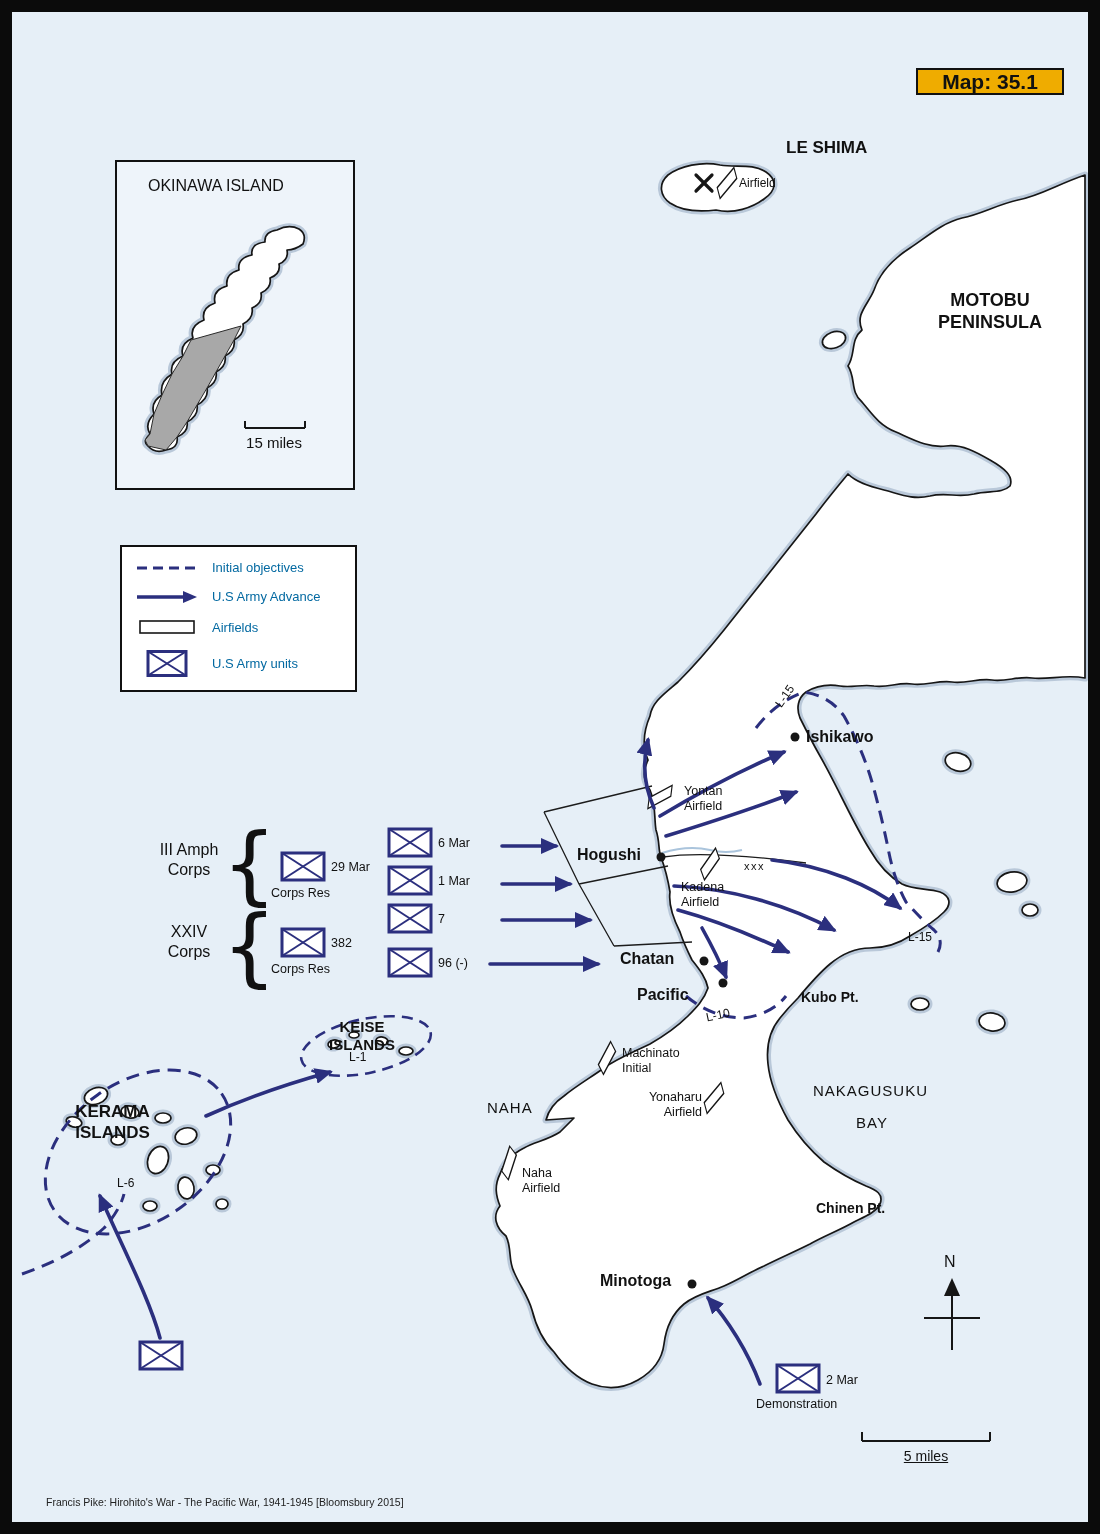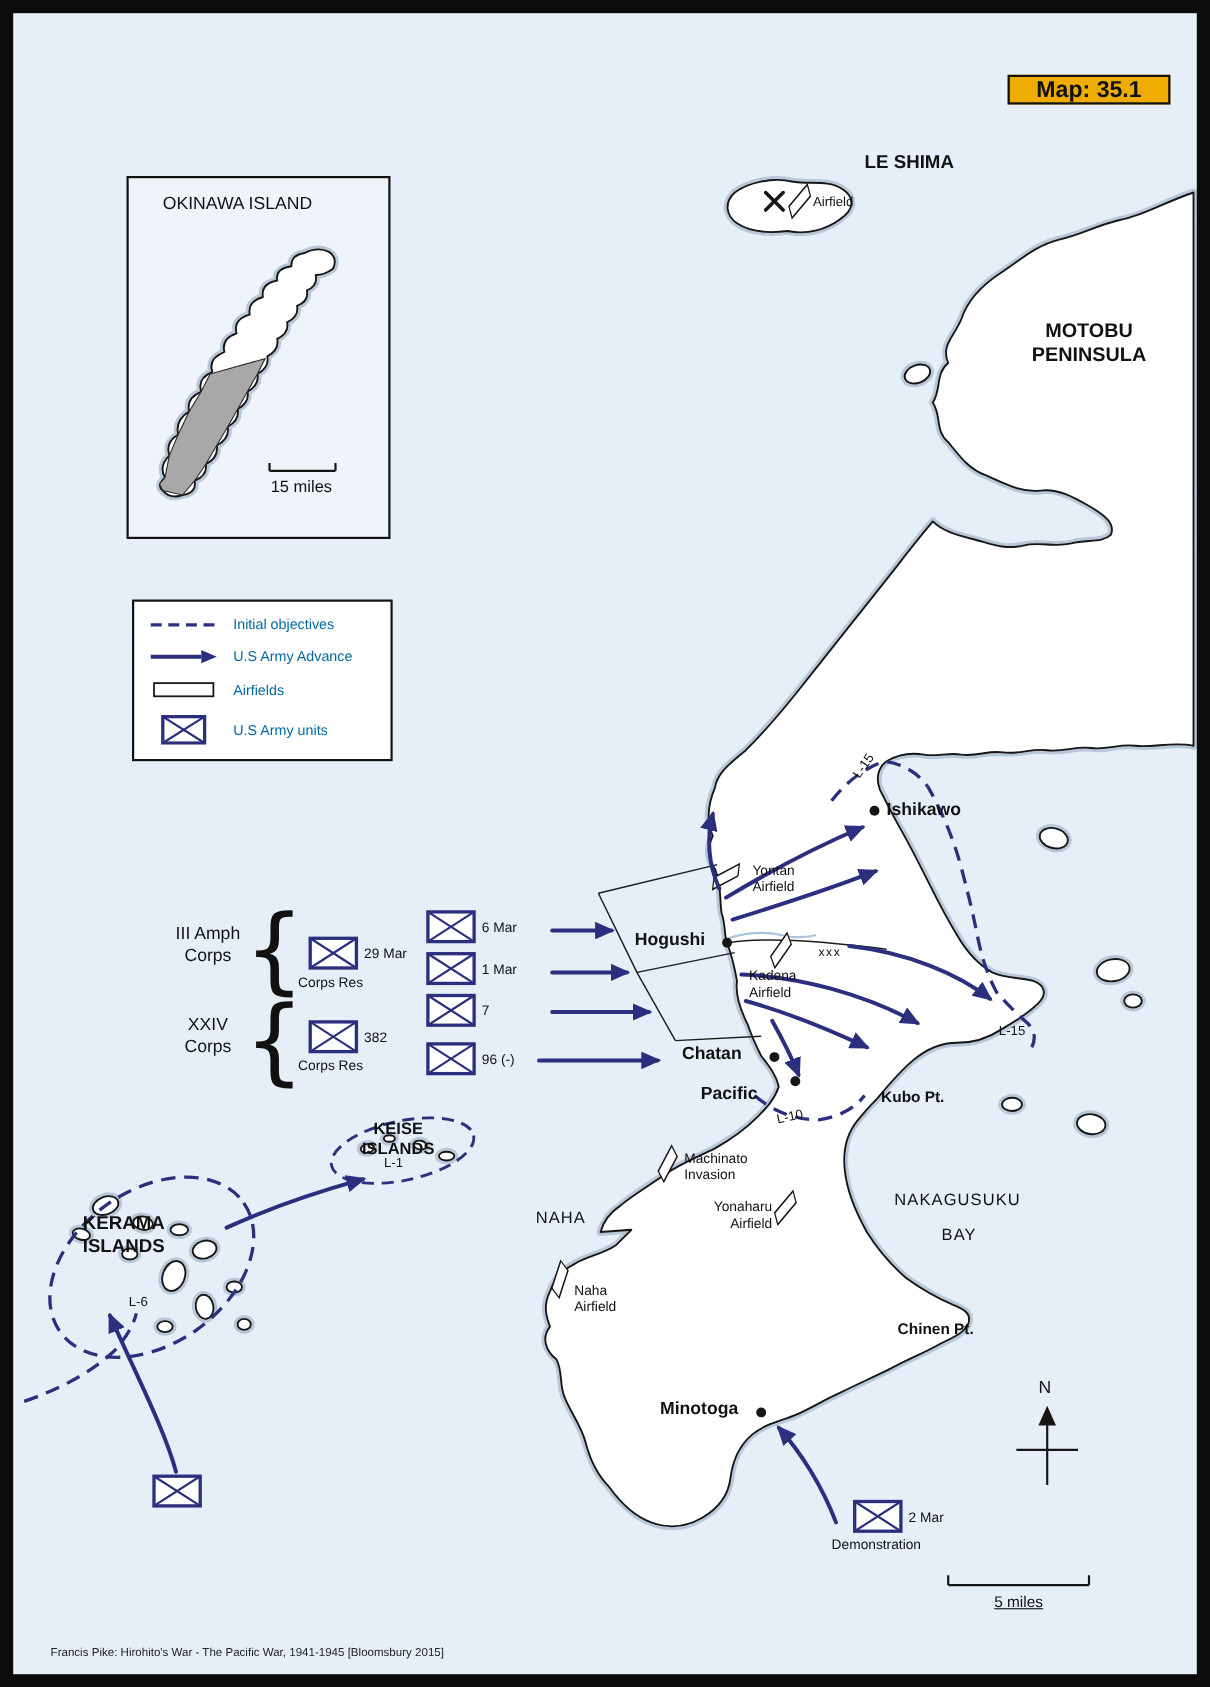--- a/index.html
+++ b/index.html
@@ -315,21 +315,21 @@
   <div class="lbl f12" style="left:706px;top:1008px;transform:rotate(-12deg);">L-10</div>
   <div class="lbl f12" style="left:349px;top:1050px;">L-1</div>
   <div class="lbl f12" style="left:117px;top:1176px;">L-6</div>
 
   <div class="lbl f15 bold ctr pre" style="left:312px;top:993px;width:100px;margin-top:25px;">KEISE
 ISLANDS</div>
   <div class="lbl f17 bold ctr pre" style="left:60px;top:1102px;width:105px;">KERAMA
 ISLANDS</div>
   <div class="lbl f15 ls" style="left:487px;top:1099px;">NAHA</div>
   <div class="lbl f125 pre" style="left:622px;top:1046px;">Machinato
-Invasion</div>
+Initial</div>
   <div class="lbl f125 pre rt" style="left:638px;top:1090px;width:64px;">Yonaharu
 Airfield</div>
   <div class="lbl f125 pre" style="left:522px;top:1166px;">Naha
 Airfield</div>
   <div class="lbl f15 ls" style="left:813px;top:1082px;">NAKAGUSUKU</div>
   <div class="lbl f15 ls" style="left:856px;top:1114px;">BAY</div>
   <div class="lbl f14 bold" style="left:816px;top:1200px;">Chinen Pt.</div>
   <div class="lbl f16 bold" style="left:600px;top:1271px;">Minotoga</div>
 
   <div class="lbl f16 ctr pre" style="left:148px;top:840px;width:82px;">III Amph

